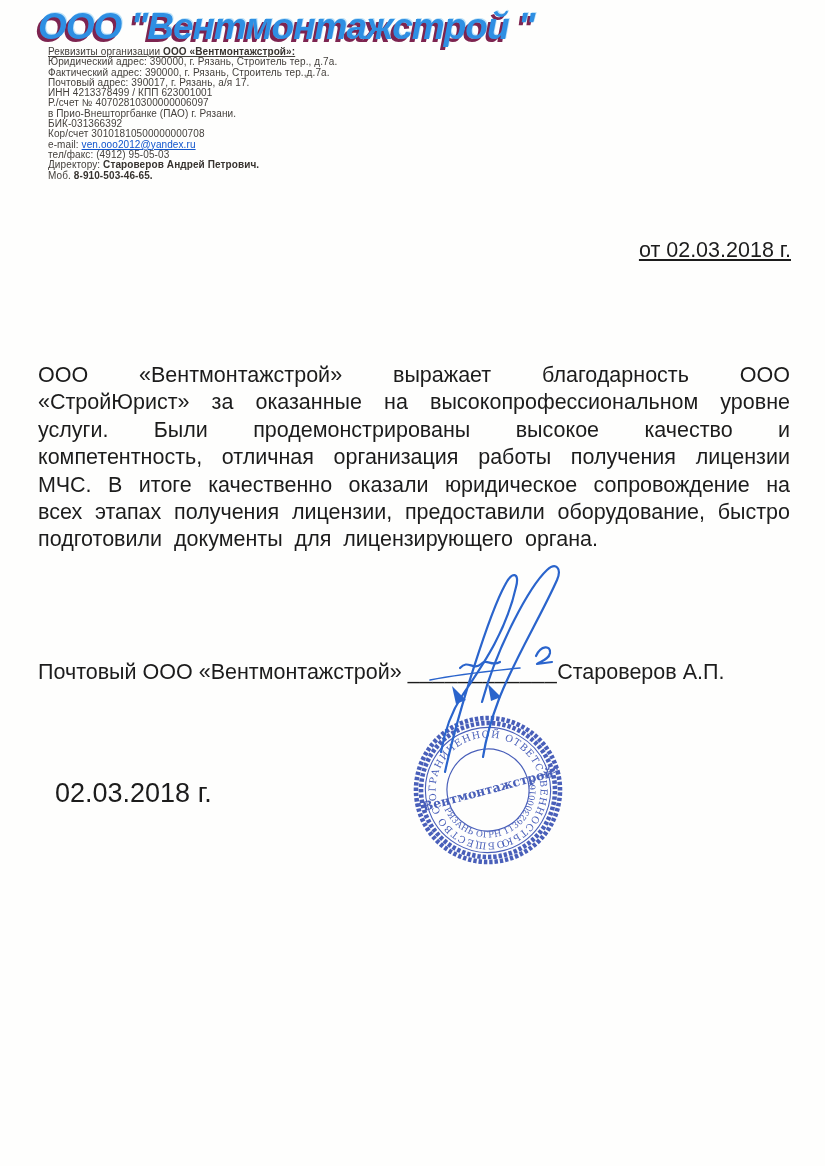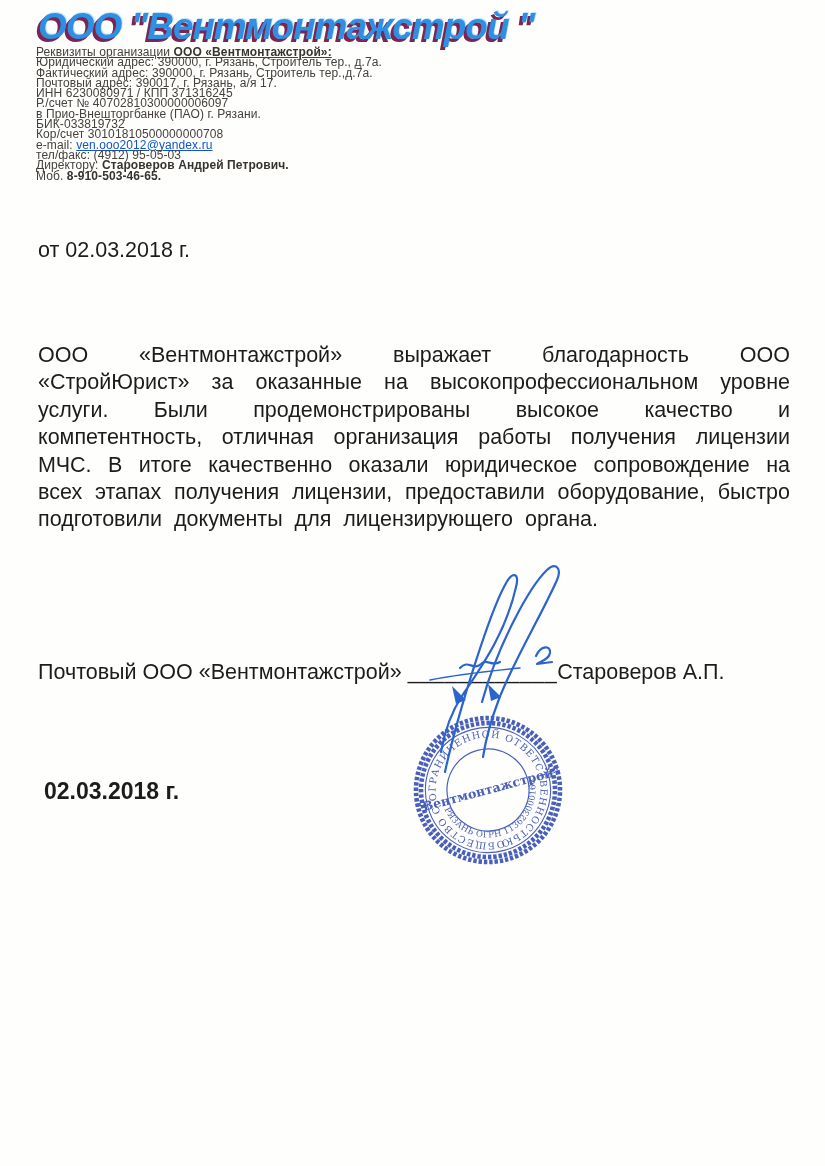--- a/index.html
+++ b/index.html
@@ -23,48 +23,49 @@
     font-size: 37px;
     font-weight: bold;
     font-style: italic;
     letter-spacing: -1px;
     color: #2e8fe3;
     text-shadow: -3px 3px 0 #7d2450, 1px -1px 0 #bfe3f8;
     white-space: nowrap;
   }
   .requisites {
     position: absolute;
-    left: 36px;
+    left: 48px;
     top: 47px;
-    font-size: 12px;
+    font-size: 10px;
     line-height: 10.3px;
     color: #45413d;
     letter-spacing: 0.1px;
   }
   .req-title { text-decoration: underline; }
   .req-title .b, .req-bold { font-weight: bold; color: #37332f; }
   .req-line { white-space: nowrap; }
   .email-link { color: #1155cc; }
 
   
   .meta-row {
     position: absolute;
     left: 38px;
     right: 34px;
     top: 238px;
     display: flex;
-    justify-content: space-between;
+    justify-content: flex-end;
     font-size: 21.5px;
+    text-decoration: underline;
   }
 
   
   .body-text {
     position: absolute;
     left: 38px;
-    top: 342px;
+    top: 362px;
     width: 752px;
     font-size: 21.5px;
     line-height: 27.4px;
     text-align: justify;
     text-align-last: left;
     word-spacing: 6px;
   }
 
   
   .sign-row {
@@ -73,24 +74,23 @@
     top: 660px;
     width: 700px;
     font-size: 21.5px;
     white-space: nowrap;
   }
   .sign-row .gap { letter-spacing: 0.5px; }
 
   
   .footer-date {
     position: absolute;
-    left: 44px;
+    left: 55px;
     top: 778px;
-    font-size: 23px;
-    font-weight: bold;
+    font-size: 27px;
   }
 
   
   .stamp {
     position: absolute;
     left: 404px;
     top: 706px;
     width: 168px;
     height: 168px;
     transform: rotate(-15deg);
@@ -116,24 +116,24 @@
 
 <div class="page">
 
   <div class="logo">ООО "Вентмонтажстрой "</div>
 
   <div class="requisites">
     <div class="req-line req-title"><span>Реквизиты организации </span><span class="b">ООО «Вентмонтажстрой»:</span></div>
     <div class="req-line">Юридический адрес: 390000, г. Рязань, Строитель тер., д.7а.</div>
     <div class="req-line">Фактический адрес: 390000, г. Рязань, Строитель тер.,д.7а.</div>
     <div class="req-line">Почтовый адрес: 390017, г. Рязань, а/я 17.</div>
-    <div class="req-line">ИНН 6230080971 / КПП 371316245</div>
+    <div class="req-line">ИНН 4213378499 / КПП 623001001</div>
     <div class="req-line">Р./счет № 40702810300000006097</div>
     <div class="req-line">в Прио-Внешторгбанке (ПАО) г. Рязани.</div>
-    <div class="req-line">БИК-033819732</div>
+    <div class="req-line">БИК-031366392</div>
     <div class="req-line">Кор/счет 30101810500000000708</div>
     <div class="req-line"><span>e-mail: </span><a href="#" class="email-link">ven.ooo2012@yandex.ru</a></div>
     <div class="req-line">тел/факс: (4912) 95-05-03</div>
     <div class="req-line"><span>Директору: </span><span class="req-bold">Староверов Андрей Петрович.</span></div>
     <div class="req-line"><span>Моб. </span><span class="req-bold">8-910-503-46-65.</span></div>
   </div>
 
   <div class="meta-row">
     <span>от 02.03.2018 г.</span>
   </div>

